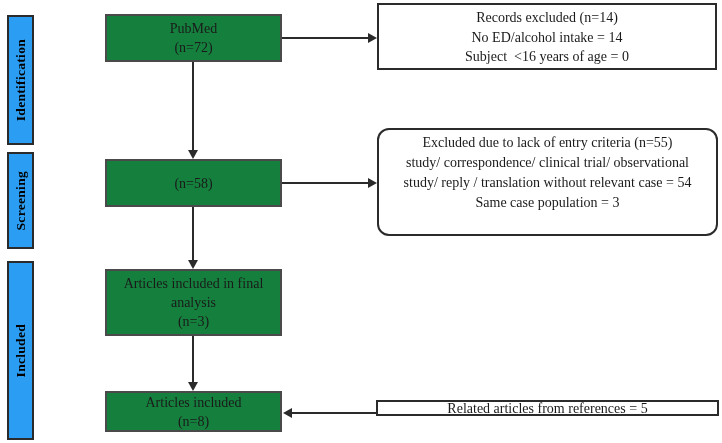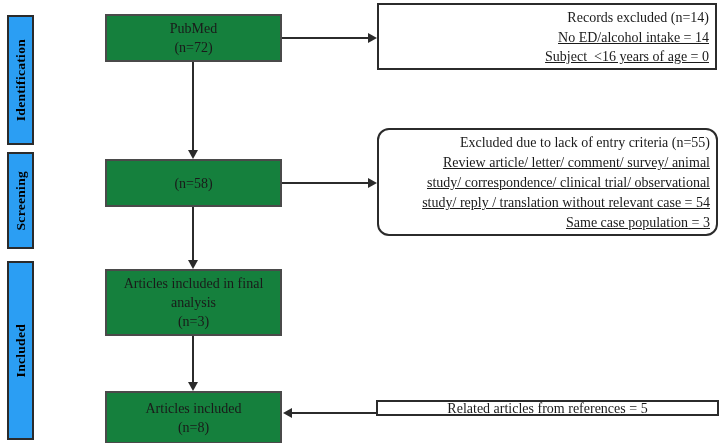--- a/index.html
+++ b/index.html
@@ -48,33 +48,33 @@
     flex-direction: column;
     align-items: center;
     justify-content: center;
     font-size: 14px;
     line-height: 19px;
     text-align: center;
   }
   #box-pubmed            { top: 14px;  height: 48px; }
   #box-records-screened  { top: 159px; height: 48px; }
   #box-final-analysis    { top: 269px; height: 67px; }
-  #box-articles-included { top: 391px; height: 53px; }
+  #box-articles-included { top: 391px; height: 41px; }
 
   
   .side-box {
     position: absolute;
     border: 2px solid #2b2b2b;
     background: #ffffff;
     font-size: 14px;
     line-height: 19.5px;
     padding: 3px 6px 2px 6px;
   }
-  .side-box .hdr { text-align: right; white-space: pre; }
-  .side-box .ln  { text-align: right;   white-space: pre; text-decoration: underline; }
+  .side-box .hdr { text-align: center; white-space: pre; }
+  .side-box .ln  { text-align: center;   white-space: pre; }
   #box-records-excluded { left: 377px; top: 3px;   width: 340px; height: 67px;  }
   #box-entry-criteria   { left: 377px; top: 128px; width: 341px; height: 108px; line-height: 20px; border-radius: 12px; }
   #box-related-articles {
     left: 376px; top: 400px; width: 343px; height: 16px;
     display: flex; align-items: center; justify-content: center;
   }
 
   
   .vline { position: absolute; width: 2px; background: #2b2b2b; }
   .hline { position: absolute; height: 2px; background: #2b2b2b; }
@@ -140,21 +140,20 @@
     <div>(n=8)</div>
   </div>
 
   <div class="side-box" id="box-records-excluded">
     <div class="hdr">Records excluded (n=14)</div>
     <div class="ln">No ED/alcohol intake = 14</div>
     <div class="ln">Subject  &lt;16 years of age = 0</div>
   </div>
   <div class="side-box" id="box-entry-criteria">
     <div class="hdr">Excluded due to lack of entry criteria (n=55)</div>
-    <div class="ln">Review article/ letter/ comment/ survey/ animal</div>
     <div class="ln">study/ correspondence/ clinical trial/ observational</div>
     <div class="ln">study/ reply / translation without relevant case = 54</div>
     <div class="ln">Same case population = 3</div>
   </div>
   <div class="side-box" id="box-related-articles">
     <div>Related articles from references = 5</div>
   </div>
 
   <div class="vline" id="arrow-v1-line"></div>
   <div class="ah-down" id="arrow-v1-head"></div>

